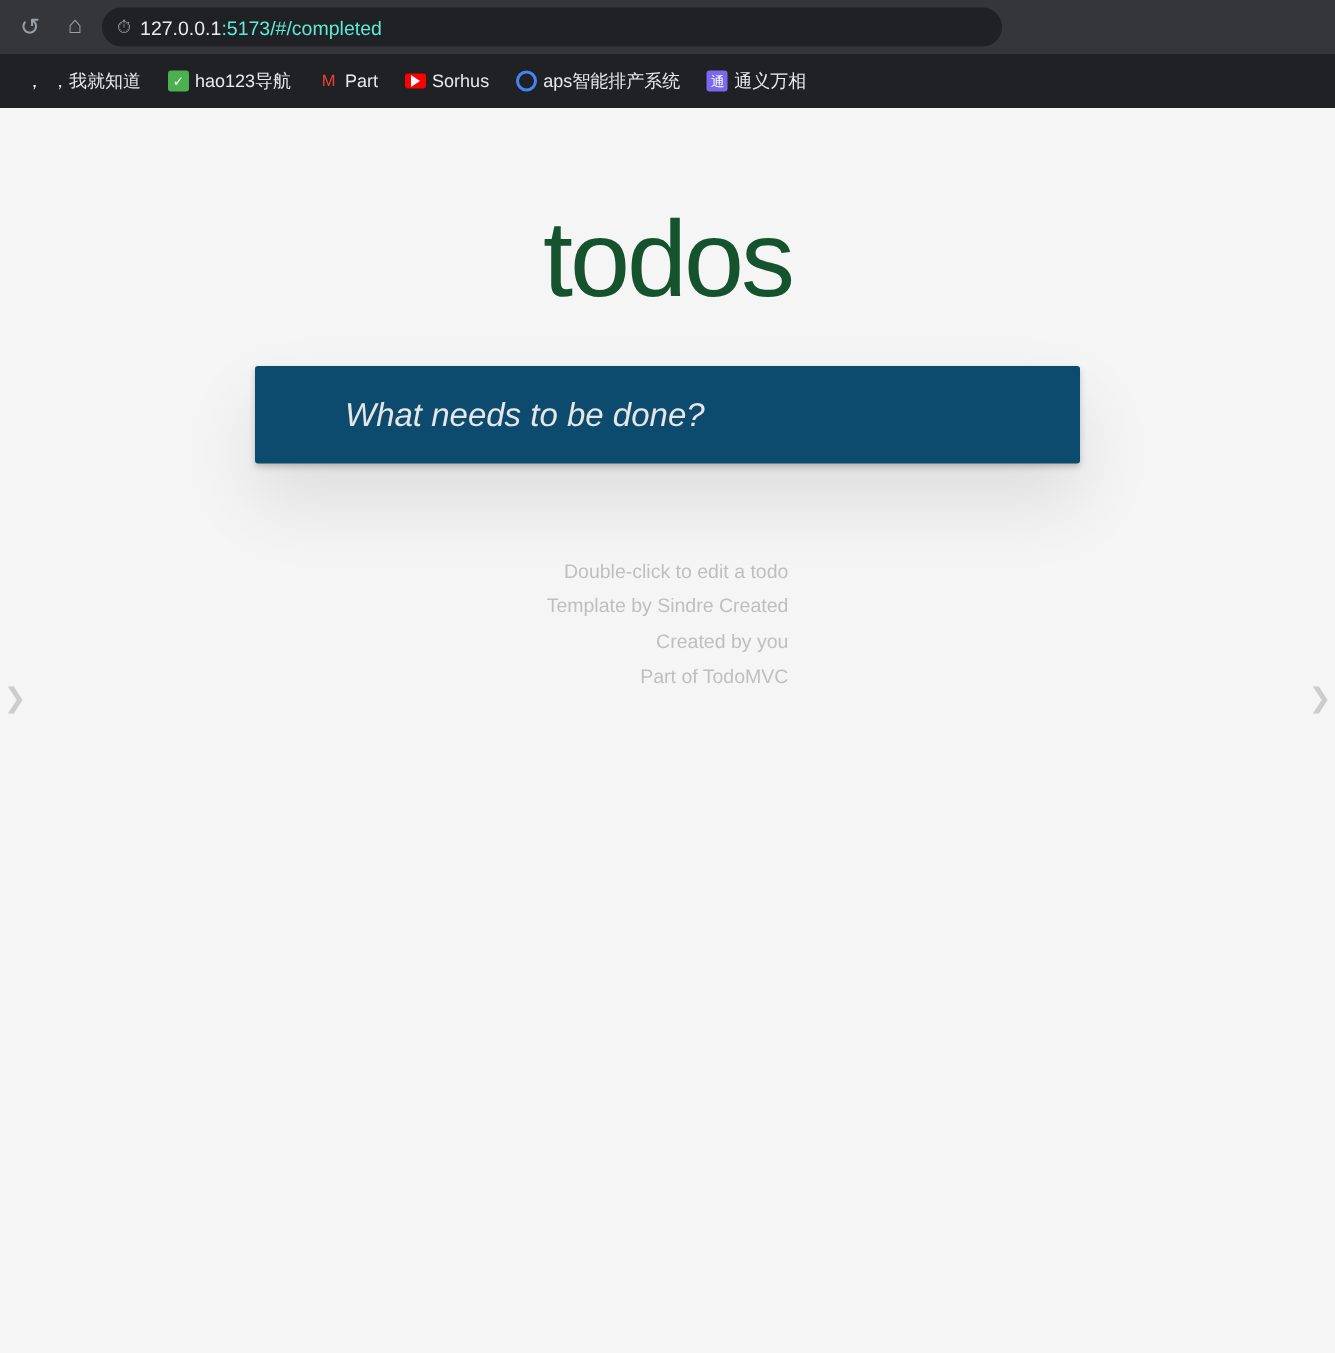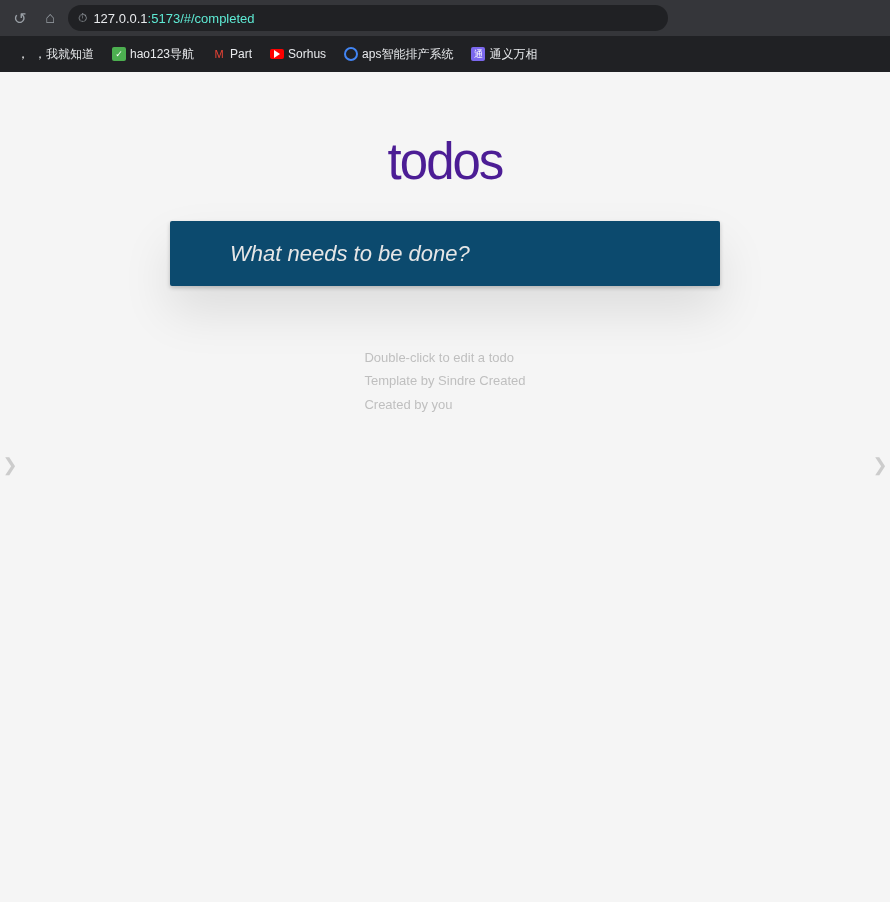--- a/index.html
+++ b/index.html
@@ -140,23 +140,23 @@
     .main-content {
       background: #f5f5f5;
       display: flex;
       flex-direction: column;
       align-items: center;
       padding-top: 60px;
       min-height: calc(902px - 72px);
     }
 
     .app-title {
-      font-size: 51px;
+      font-size: 72px;
       font-weight: 200;
-      color: #4c1d95;
+      color: #14532d;
       margin-bottom: 30px;
       letter-spacing: -2px;
       font-family: 'Helvetica Neue', Arial, sans-serif;
     }
 
     .todo-input-container {
       width: 550px;
       background: #0c4a6e;
       box-shadow: 0 2px 4px rgba(0,0,0,0.2), 0 25px 50px rgba(0,0,0,0.1);
       border-radius: 2px;
@@ -175,21 +175,21 @@
       font-family: inherit;
       font-weight: 300;
     }
 
     .todo-input::placeholder {
       color: #e6e6e6;
     }
 
     .footer-info {
       margin-top: 60px;
-      text-align: left;
+      text-align: right;
       color: #bfbfbf;
       font-size: 13px;
       line-height: 1.8;
     }
 
     
     .side-nav {
       position: fixed;
       top: 450px;
       width: 20px;
@@ -299,17 +299,18 @@
   <h1 class="app-title">todos</h1>
 
   <div class="todo-input-container">
     <input type="text" class="todo-input" placeholder="What needs to be done?" style="">
   </div>
 
   <div class="footer-info">
     <div>Double-click to edit a todo</div>
     <div>Template by Sindre Created</div>
     <div>Created by you</div>
+    <div>Part of TodoMVC</div>
   </div>
 </div>
 
 <div class="side-nav side-nav-left">❯</div>
 <div class="side-nav side-nav-right">❯</div>
 
 </body></html>

